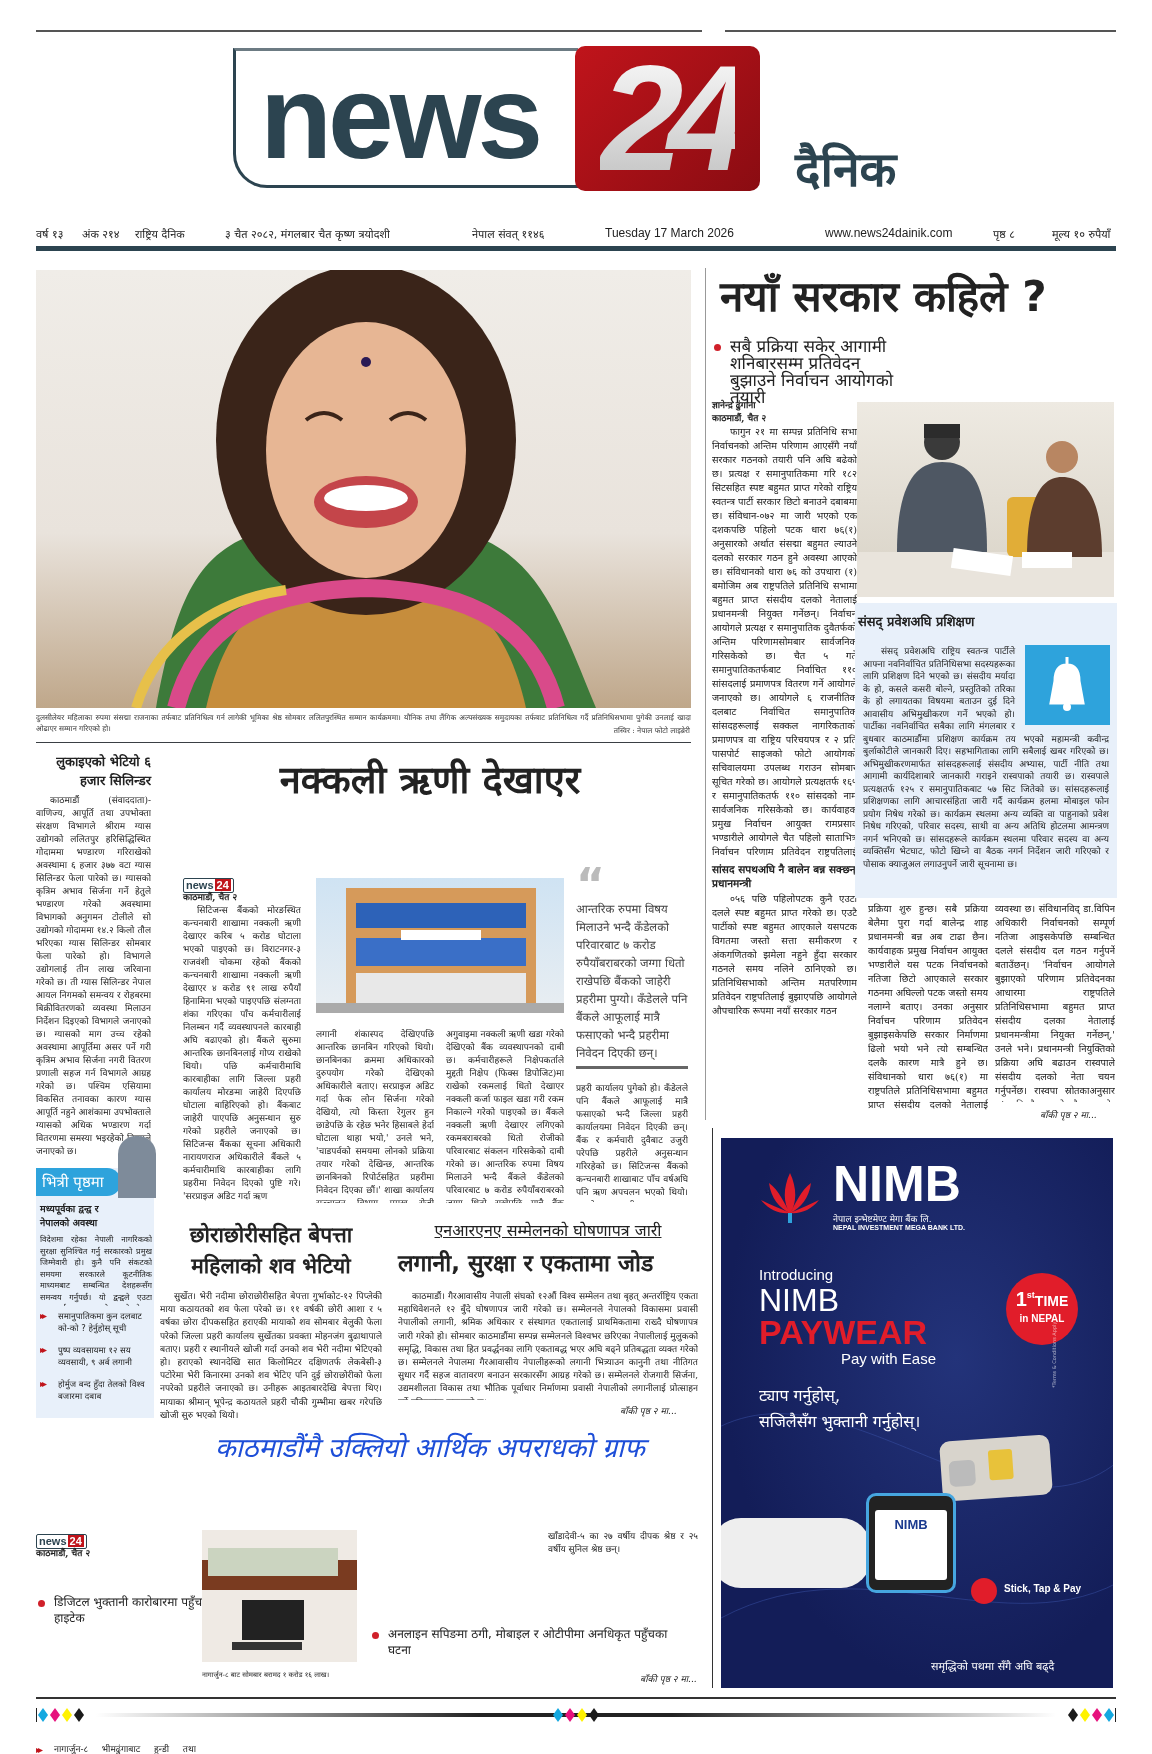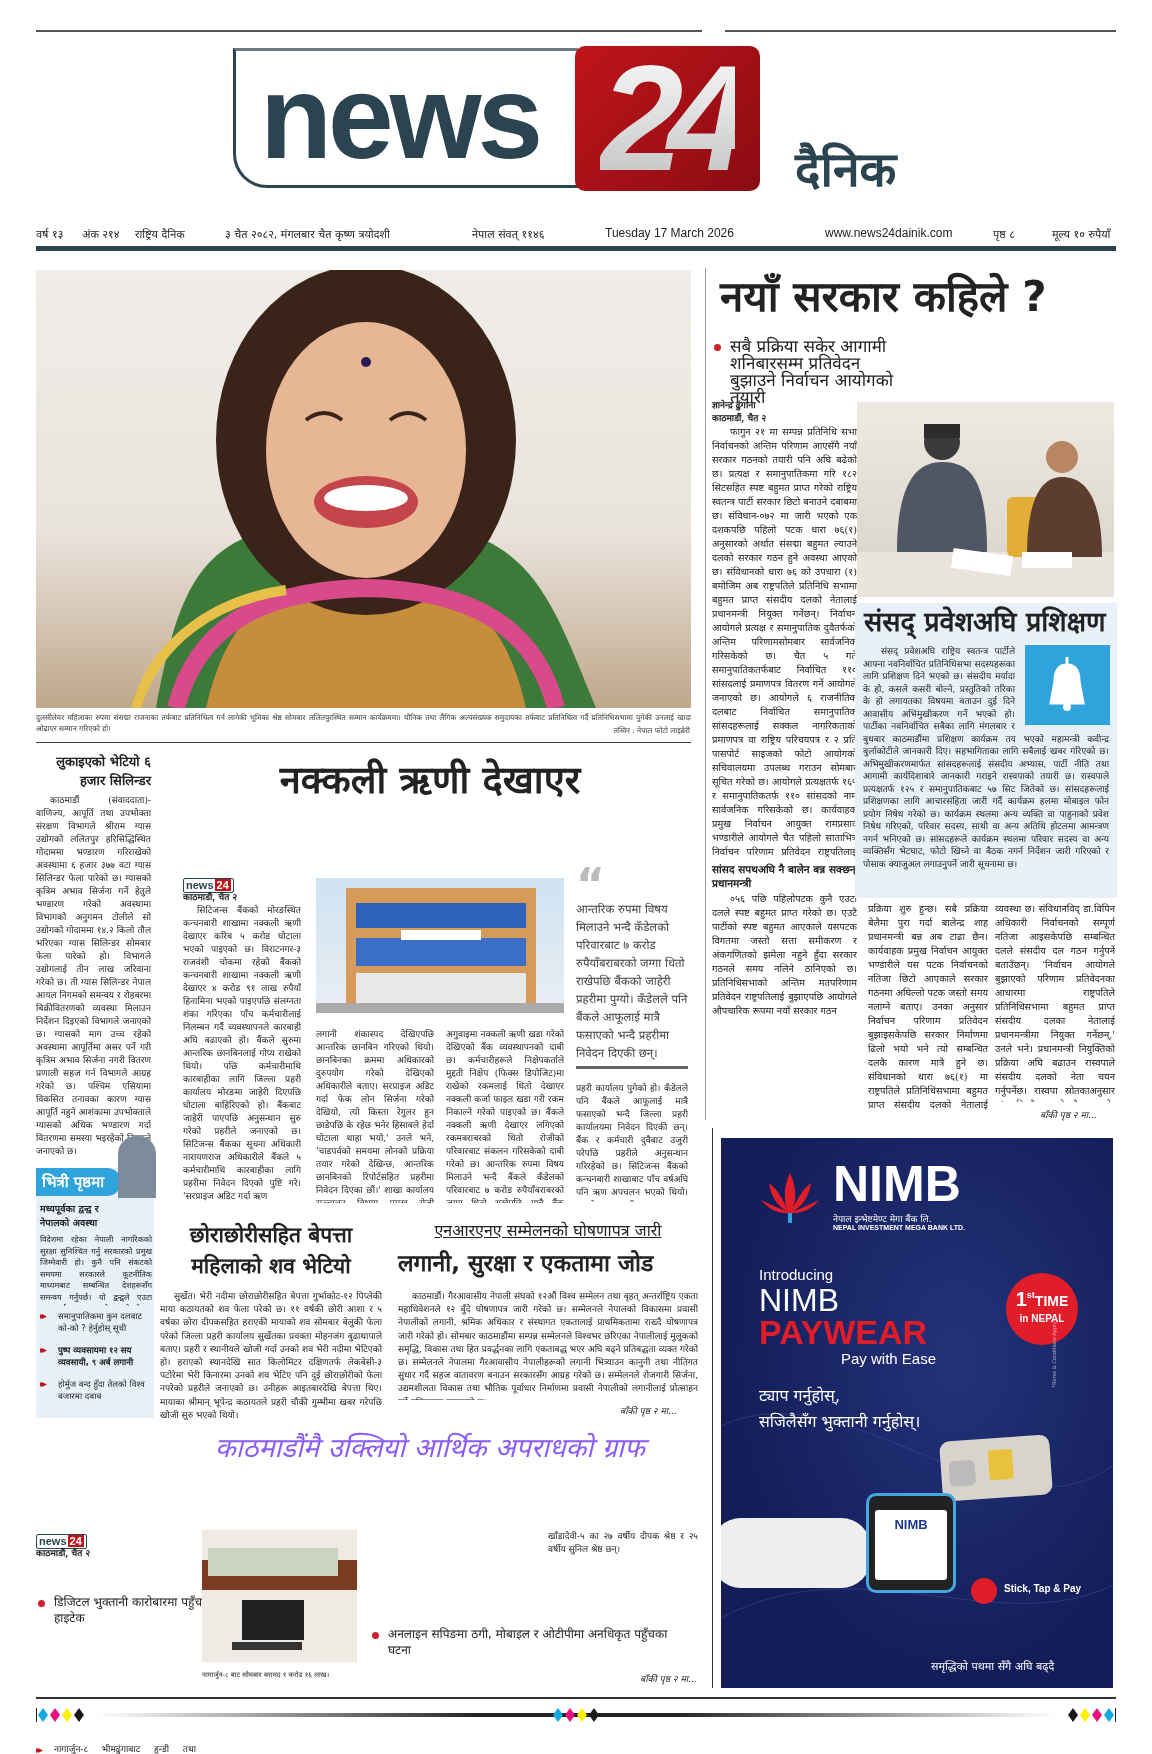--- a/index.html
+++ b/index.html
@@ -84,51 +84,51 @@
     <rect x="67" y="22" width="36" height="14" fill="#2c2c2c"></rect>
     <path d="M40 150 C40 80 60 60 85 60 C115 60 130 80 130 150Z" fill="#4e5763"></path>
     <circle cx="205" cy="55" r="16" fill="#b88662"></circle>
     <path d="M170 155 C170 95 185 75 205 75 C228 75 245 95 245 155Z" fill="#5c3d2e"></path>
     <rect x="95" y="150" width="60" height="20" fill="#fff" transform="rotate(8 125 160)"></rect>
     <rect x="165" y="150" width="50" height="16" fill="#fff"></rect>
   </svg>
 </div>
 
 <div class="abs" style="left:855px;top:603px;width:262px;height:295px;background:#e8f0fa">
-  <div class="hl" style="position:absolute;left:9px;top:6px;font-size:27px;line-height:26px">संसद् प्रवेशअघि प्रशिक्षण</div>
+  <div class="hl" style="position:absolute;left:3px;top:6px;font-size:13px;line-height:26px">संसद् प्रवेशअघि प्रशिक्षण</div>
   <div style="position:absolute;left:170px;top:42px;width:85px;height:80px;background:#2ea3dc">
     <svg width="85" height="80">
         <path d="M42 12 v8 M30 36 q0 -16 12 -16 q12 0 12 16 l4 22 h-32z" fill="#fff" stroke="#fff" stroke-width="3"></path>
         <circle cx="42" cy="62" r="4" fill="#fff"></circle>
       </svg>
   </div>
   <div class="txt" style="position:absolute;left:8px;top:42px;width:246px;height:250px;overflow:hidden;text-indent:18px;font-size:9px;line-height:12.5px">
     <span style="float:right;width:88px;height:82px;margin-left:6px"></span><span>संसद् प्रवेशअघि राष्ट्रिय स्वतन्त्र पार्टीले आफ्ना नवनिर्वाचित प्रतिनिधिसभा सदस्यहरूका लागि प्रशिक्षण दिने भएको छ। संसदीय मर्यादा के हो, कसले कसरी बोल्ने, प्रस्तुतिको तरिका के हो लगायतका विषयमा बताउन दुई दिने आवासीय अभिमुखीकरण गर्ने भएको हो। पार्टीका नवनिर्वाचित सबैका लागि मंगलबार र बुधबार काठमाडौंमा प्रशिक्षण कार्यक्रम तय भएको महामन्त्री कवीन्द्र बुर्लाकोटीले जानकारी दिए। सहभागिताका लागि सबैलाई खबर गरिएको छ। अभिमुखीकरणमार्फत सांसदहरूलाई संसदीय अभ्यास, पार्टी नीति तथा आगामी कार्यदिशाबारे जानकारी गराइने रास्वपाको तयारी छ। रास्वपाले प्रत्यक्षतर्फ १२५ र समानुपातिकबाट ५७ सिट जितेको छ। सांसदहरूलाई प्रशिक्षणका लागि आचारसंहिता जारी गर्दै कार्यक्रम हलमा मोबाइल फोन प्रयोग निषेध गरेको छ। कार्यक्रम स्थलमा अन्य व्यक्ति वा पाहुनाको प्रवेश निषेध गरिएको, परिवार सदस्य, साथी वा अन्य अतिथि होटलमा आमन्त्रण नगर्न भनिएको छ। सांसदहरूले कार्यक्रम स्थलमा परिवार सदस्य वा अन्य व्यक्तिसँग भेटघाट, फोटो खिच्ने वा बैठक नगर्न निर्देशन जारी गरिएको र पोसाक क्याजुअल लगाउनुपर्ने जारी सूचनामा छ।</span>
   </div>
 </div>
 
 <div class="abs txt" style="left:868px;top:902px;width:120px;height:210px;overflow:hidden">प्रक्रिया शुरु हुन्छ। सबै प्रक्रिया बेलैमा पुरा गर्दा बालेन्द्र शाह प्रधानमन्त्री बन्न अब टाढा छैन। कार्यवाहक प्रमुख निर्वाचन आयुक्त भण्डारीले यस पटक निर्वाचनको नतिजा छिटो आएकाले सरकार गठनमा अघिल्लो पटक जस्तो समय नलाग्ने बताए। उनका अनुसार निर्वाचन परिणाम प्रतिवेदन बुझाइसकेपछि सरकार निर्माणमा ढिलो भयो भने त्यो सम्बन्धित दलकै कारण मात्रै हुने छ। संविधानको धारा ७६(१) मा राष्ट्रपतिले प्रतिनिधिसभामा बहुमत प्राप्त संसदीय दलको नेतालाई प्रधानमन्त्री नियुक्त गर्ने र मन्त्रीको</div>
 <div class="abs txt" style="left:995px;top:902px;width:120px;height:200px;overflow:hidden">व्यवस्था छ। संविधानविद् डा.विपिन अधिकारी निर्वाचनको सम्पूर्ण नतिजा आइसकेपछि सम्बन्धित दलले संसदीय दल गठन गर्नुपर्ने बताउँछन्। 'निर्वाचन आयोगले बुझाएको परिणाम प्रतिवेदनका आधारमा राष्ट्रपतिले प्रतिनिधिसभामा बहुमत प्राप्त संसदीय दलका नेतालाई प्रधानमन्त्रीमा नियुक्त गर्नेछन्,' उनले भने। प्रधानमन्त्री नियुक्तिको प्रक्रिया अघि बढाउन रास्वपाले संसदीय दलको नेता चयन गर्नुपर्नेछ। रास्वपा स्रोतकाअनुसार १/२ दिनमै दलको बैठक बसेर पार्टीका वरिष्ठ नेता बालेन्द्र शाहलाई दलको नेता चयन गरिनेछ।</div>
 <div class="abs txt" style="left:1040px;top:1108px;font-style:italic;font-size:9px">बाँकी पृष्ठ २ मा...</div>
 <div class="rule" style="left:705px;top:268px;width:1px;height:852px;background:#999"></div>
 
 <div class="abs hl" style="left:36px;top:752px;width:115px;font-size:13px;line-height:19px;text-align:right">लुकाइएको भेटियो ६ हजार सिलिन्डर</div>
 <div class="abs txt" style="left:36px;top:794px;width:115px;height:380px;overflow:hidden;font-size:9px;line-height:13px;text-indent:14px">काठमाडौं (संवाददाता)- वाणिज्य, आपूर्ति तथा उपभोक्ता संरक्षण विभागले श्रीराम ग्यास उद्योगको ललितपुर हरिसिद्धिस्थित गोदाममा भण्डारण गरिराखेको अवस्थामा ६ हजार ३७७ वटा ग्यास सिलिन्डर फेला पारेको छ। ग्यासको कृत्रिम अभाव सिर्जना गर्ने हेतुले भण्डारण गरेको अवस्थामा विभागको अनुगमन टोलीले सो उद्योगको गोदाममा १४.२ किलो तौल भरिएका ग्यास सिलिन्डर सोमबार फेला पारेको हो। विभागले उद्योगलाई तीन लाख जरिवाना गरेको छ। ती ग्यास सिलिन्डर नेपाल आयल निगमको समन्वय र रोहबरमा बिक्रीवितरणको व्यवस्था मिलाउन निर्देशन दिइएको विभागले जनाएको छ। ग्यासको माग उच्च रहेको अवस्थामा आपूर्तिमा असर पर्ने गरी कृत्रिम अभाव सिर्जना नगरी वितरण प्रणाली सहज गर्न विभागले आग्रह गरेको छ। पश्चिम एसियामा विकसित तनावका कारण ग्यास आपूर्ति नहुने आशंकामा उपभोक्ताले ग्यासको अधिक भण्डारण गर्दा वितरणमा समस्या भइरहेको निगमले जनाएको छ।</div>
 
 <div class="abs" style="left:36px;top:1168px;width:118px;height:250px;background:#e8f0fa">
-  <div style="position:absolute;left:0;top:0;width:85px;height:28px;background:#2ea3dc;border-radius:0 14px 14px 0;color:#fff;font-size:15px;font-weight:bold;line-height:28px;padding-left:6px">भित्री पृष्ठमा</div>
+  <div style="position:absolute;left:0;top:0;width:85px;height:28px;background:#2ea3dc;border-radius:0 14px 14px 0;color:#fff;font-size:15px;font-weight:normal;line-height:28px;padding-left:6px">भित्री पृष्ठमा</div>
   <div style="position:absolute;left:82px;top:-32px;width:38px;height:62px;background:#7e8b9a;border-radius:18px 18px 0 0"></div>
   <div class="hl" style="position:absolute;left:4px;top:34px;width:80px;font-size:9.5px;line-height:14px">मध्यपूर्वका द्वन्द्व र नेपालको अवस्था</div>
   <div class="txt" style="position:absolute;left:4px;top:66px;width:112px;height:118px;overflow:hidden;font-size:8px;line-height:11.5px">विदेशमा रहेका नेपाली नागरिकको सुरक्षा सुनिश्चित गर्नु सरकारको प्रमुख जिम्मेवारी हो। कुनै पनि संकटको समयमा सरकारले कूटनीतिक माध्यमबाट सम्बन्धित देशहरूसँग समन्वय गर्नुपर्छ। यो द्वन्द्वले एउटा महत्वपूर्ण प्रश्न उठाएको छ- के नेपाल सधैं वैदेशिक रोजगारीमा निर्भर रहने कि आफ्नै देशभित्र अवसर सृजना गरेर आत्मनिर्भर अर्थतन्त्र निर्माण गर्ने हो।</div>
   <div class="txt" style="position:absolute;right:4px;top:186px;font-size:7.5px;font-style:italic">(महेन्द्र चालिसेको विचार)</div>
   <div style="position:absolute;left:4px;top:200px;width:110px;height:3px;background:#222"></div>
 </div>
 <div class="abs" style="left:36px;top:1306px;width:118px;height:112px;background:#e8f0fa">
   <div class="hl arrowb" style="position:absolute;left:4px;top:4px;width:110px;font-size:8.5px;line-height:12px;font-weight:normal">समानुपातिकमा कुन दलबाट को-को ? हेर्नुहोस् सूची</div>
-  <div class="hl arrowb" style="position:absolute;left:4px;top:38px;width:110px;font-size:8.5px;line-height:12px;font-weight:bold">पुष्प व्यवसायमा १२ सय व्यवसायी, ९ अर्ब लगानी</div>
+  <div class="hl arrowb" style="position:absolute;left:4px;top:38px;width:110px;font-size:8.5px;line-height:12px;font-weight:normal">पुष्प व्यवसायमा १२ सय व्यवसायी, ९ अर्ब लगानी</div>
   <div class="hl arrowb" style="position:absolute;left:4px;top:72px;width:110px;font-size:8.5px;line-height:12px;font-weight:normal">होर्मुज बन्द हुँदा तेलको विश्व बजारमा दबाब</div>
 </div>
 
 <div class="abs hl" style="left:160px;top:755px;width:540px;text-align:center;font-size:38px;line-height:50px">
   <div>नक्कली ऋणी देखाएर</div>
 </div>
 <div class="abs" style="left:183px;top:874px"><span class="badge-news">news<b>24</b></span></div>
 <div class="abs txt" style="left:183px;top:890px;font-weight:bold;font-size:9px">काठमाडौं, चैत २</div>
 <div class="abs txt" style="left:183px;top:904px;width:118px;height:300px;overflow:hidden;text-indent:14px;font-size:9px;line-height:13px">सिटिजन्स बैंकको मोरङस्थित कन्चनबारी शाखामा नक्कली ऋणी देखाएर करिब ५ करोड घोटाला भएको पाइएको छ। विराटनगर-३ राजवंशी चोकमा रहेको बैंकको कन्चनबारी शाखामा नक्कली ऋणी देखाएर ४ करोड ९१ लाख रुपैयाँ हिनामिना भएको पाइएपछि संलग्नता शंका गरिएका पाँच कर्मचारीलाई निलम्बन गर्दै व्यवस्थापनले कारबाही अघि बढाएको हो। बैंकले सुरुमा आन्तरिक छानबिनलाई गोप्य राखेको थियो। पछि कर्मचारीमाथि कारबाहीका लागि जिल्ला प्रहरी कार्यालय मोरङमा जाहेरी दिएपछि घोटाला बाहिरिएको हो। बैंकबाट जाहेरी पाएपछि अनुसन्धान सुरु गरेको प्रहरीले जनाएको छ। सिटिजन्स बैंकका सूचना अधिकारी नारायणराज अधिकारीले बैंकले ५ कर्मचारीमाथि कारबाहीका लागि प्रहरीमा निवेदन दिएको पुष्टि गरे। 'सरप्राइज अडिट गर्दा ऋण</div>
 <div class="photo" style="left:316px;top:878px;width:248px;height:135px;background:linear-gradient(180deg,#cfe3f3,#e9eef2)">
@@ -151,21 +151,21 @@
 <div class="abs txt" style="left:576px;top:1082px;width:112px;height:120px;overflow:hidden;font-size:9px;line-height:13px">प्रहरी कार्यालय पुगेको हो। कँडेलले पनि बैंकले आफूलाई मात्रै फसाएको भन्दै जिल्ला प्रहरी कार्यालयमा निवेदन दिएकी छन्। बैंक र कर्मचारी दुवैबाट उजुरी परेपछि प्रहरीले अनुसन्धान गरिरहेको छ। सिटिजन्स बैंकको कन्चनबारी शाखाबाट पाँच वर्षअघि पनि ऋण अपचलन भएको थियो। त्यसबेला तत्कालीन शाखा प्रमुख रमेश राजवंशी कारबाहीमा परेका थिए।</div>
 
 <div class="abs hl" style="left:160px;top:1220px;width:222px;text-align:center;font-size:21px;line-height:31px">छोराछोरीसहित बेपत्ता महिलाको शव भेटियो</div>
 <div class="abs txt" style="left:160px;top:1290px;width:222px;height:130px;overflow:hidden;font-size:9px;line-height:13.2px;text-indent:14px">सुर्खेत। भेरी नदीमा छोराछोरीसहित बेपत्ता गुर्भाकोट-१२ पिप्लेकी माया कठायतको शव फेला परेको छ। ११ वर्षकी छोरी आशा र ५ वर्षका छोरा दीपकसहित हराएकी मायाको शव सोमबार बेलुकी फेला परेको जिल्ला प्रहरी कार्यालय सुर्खेतका प्रवक्ता मोहनजंग बुढाथापाले बताए। प्रहरी र स्थानीयले खोजी गर्दा उनको शव भेरी नदीमा भेटिएको हो। हराएको स्थानदेखि सात किलोमिटर दक्षिणतर्फ लेकबेसी-३ पटोरेमा भेरी किनारमा उनको शव भेटिए पनि दुई छोराछोरीको फेला नपरेको प्रहरीले जनाएको छ। उनीहरू आइतबारदेखि बेपत्ता थिए। मायाका श्रीमान् भूपेन्द्र कठायतले प्रहरी चौकी गुम्भीमा खबर गरेपछि खोजी सुरु भएको थियो।</div>
 
 <div class="abs hl" style="left:398px;top:1220px;width:300px;text-align:center;font-size:16px;line-height:22px;font-weight:normal;text-decoration:underline">एनआरएनए सम्मेलनको घोषणापत्र जारी</div>
 <div class="abs hl" style="left:398px;top:1248px;width:300px;text-align:left;font-size:23px;line-height:30px">लगानी, सुरक्षा र एकतामा जोड</div>
 <div class="abs txt" style="left:398px;top:1290px;width:300px;height:110px;overflow:hidden;font-size:9px;line-height:13.2px;text-indent:14px">काठमाडौं। गैरआवासीय नेपाली संघको १२औं विश्व सम्मेलन तथा बृहत् अन्तर्राष्ट्रिय एकता महाधिवेशनले १२ बुँदे घोषणापत्र जारी गरेको छ। सम्मेलनले नेपालको विकासमा प्रवासी नेपालीको लगानी, श्रमिक अधिकार र संस्थागत एकतालाई प्राथमिकतामा राख्दै घोषणापत्र जारी गरेको हो। सोमबार काठमाडौंमा सम्पन्न सम्मेलनले विश्वभर छरिएका नेपालीलाई मुलुकको समृद्धि, विकास तथा हित प्रवर्द्धनका लागि एकताबद्ध भएर अघि बढ्ने प्रतिबद्धता व्यक्त गरेको छ। सम्मेलनले नेपालमा गैरआवासीय नेपालीहरूको लगानी भित्र्याउन कानुनी तथा नीतिगत सुधार गर्दै सहज वातावरण बनाउन सरकारसँग आग्रह गरेको छ। सम्मेलनले रोजगारी सिर्जना, उद्यमशीलता विकास तथा भौतिक पूर्वाधार निर्माणमा प्रवासी नेपालीको लगानीलाई प्रोत्साहन गर्ने प्रतिबद्धता जनाएको छ।</div>
 <div class="abs txt" style="left:620px;top:1404px;font-style:italic;font-size:9px">बाँकी पृष्ठ २ मा...</div>
 
-<div class="abs" style="left:160px;top:1428px;width:540px;text-align:center;font-size:27px;font-style:italic;color:#8b5cf6;font-family:'DejaVu Sans',sans-serif">काठमाडौंमै उक्लियो आर्थिक अपराधको ग्राफ</div>
+<div class="abs" style="left:160px;top:1428px;width:540px;text-align:center;font-size:27px;font-style:italic;color:#1d4ed8;font-family:'DejaVu Sans',sans-serif">काठमाडौंमै उक्लियो आर्थिक अपराधको ग्राफ</div>
 <div class="abs hl bullet" style="left:36px;top:1475px;width:300px;font-size:12px;line-height:16px;font-weight:normal">डिजिटल भुक्तानी कारोबारमा पहुँच बढाउने अपराधको प्रकृति पनि हाइटेक</div>
 <div class="abs hl bullet" style="left:370px;top:1475px;width:320px;font-size:12px;line-height:16px;font-weight:normal">अनलाइन सपिङमा ठगी, मोबाइल र ओटीपीमा अनधिकृत पहुँचका घटना</div>
 <div class="abs" style="left:36px;top:1530px"><span class="badge-news">news<b>24</b></span></div>
 <div class="abs txt" style="left:36px;top:1546px;font-weight:bold;font-size:9px">काठमाडौं, चैत २</div>
 <div class="abs txt arrowb" style="left:36px;top:1560px;width:160px;height:125px;overflow:hidden;font-size:9px;line-height:13px">नागार्जुन-८ भीमढुंगाबाट हुन्डी तथा अभौतिक मुद्राको कारोबारमा संलग्न भएको आशंकामा प्रहरीले दुई जनालाई १ करोड १६ लाख रुपैयाँ नगदसहित पक्राउ गर्‍यो। पक्राउ पर्नेमा नागार्जुन-८ का २८ वर्षीय सागर गिरी र सोही ठाउँका प्रमोदप्रसाद घिताल छन्। उनीहरूको साथबाट विभिन्न व्यक्तिका नाममा काटिएका चेक, एटीएम कार्ड, मोबाइल, सिमकार्ड तथा सवारीसाधनसमेत बरामद भएको छ।</div>
 <div class="photo" style="left:202px;top:1530px;width:155px;height:132px;background:#efeae4">
   <svg width="155" height="132">
     <rect x="0" y="30" width="155" height="30" fill="#7a3b20"></rect>
     <rect x="6" y="18" width="130" height="28" fill="#cbd4c0"></rect>
     <rect x="40" y="70" width="62" height="40" fill="#222"></rect>

